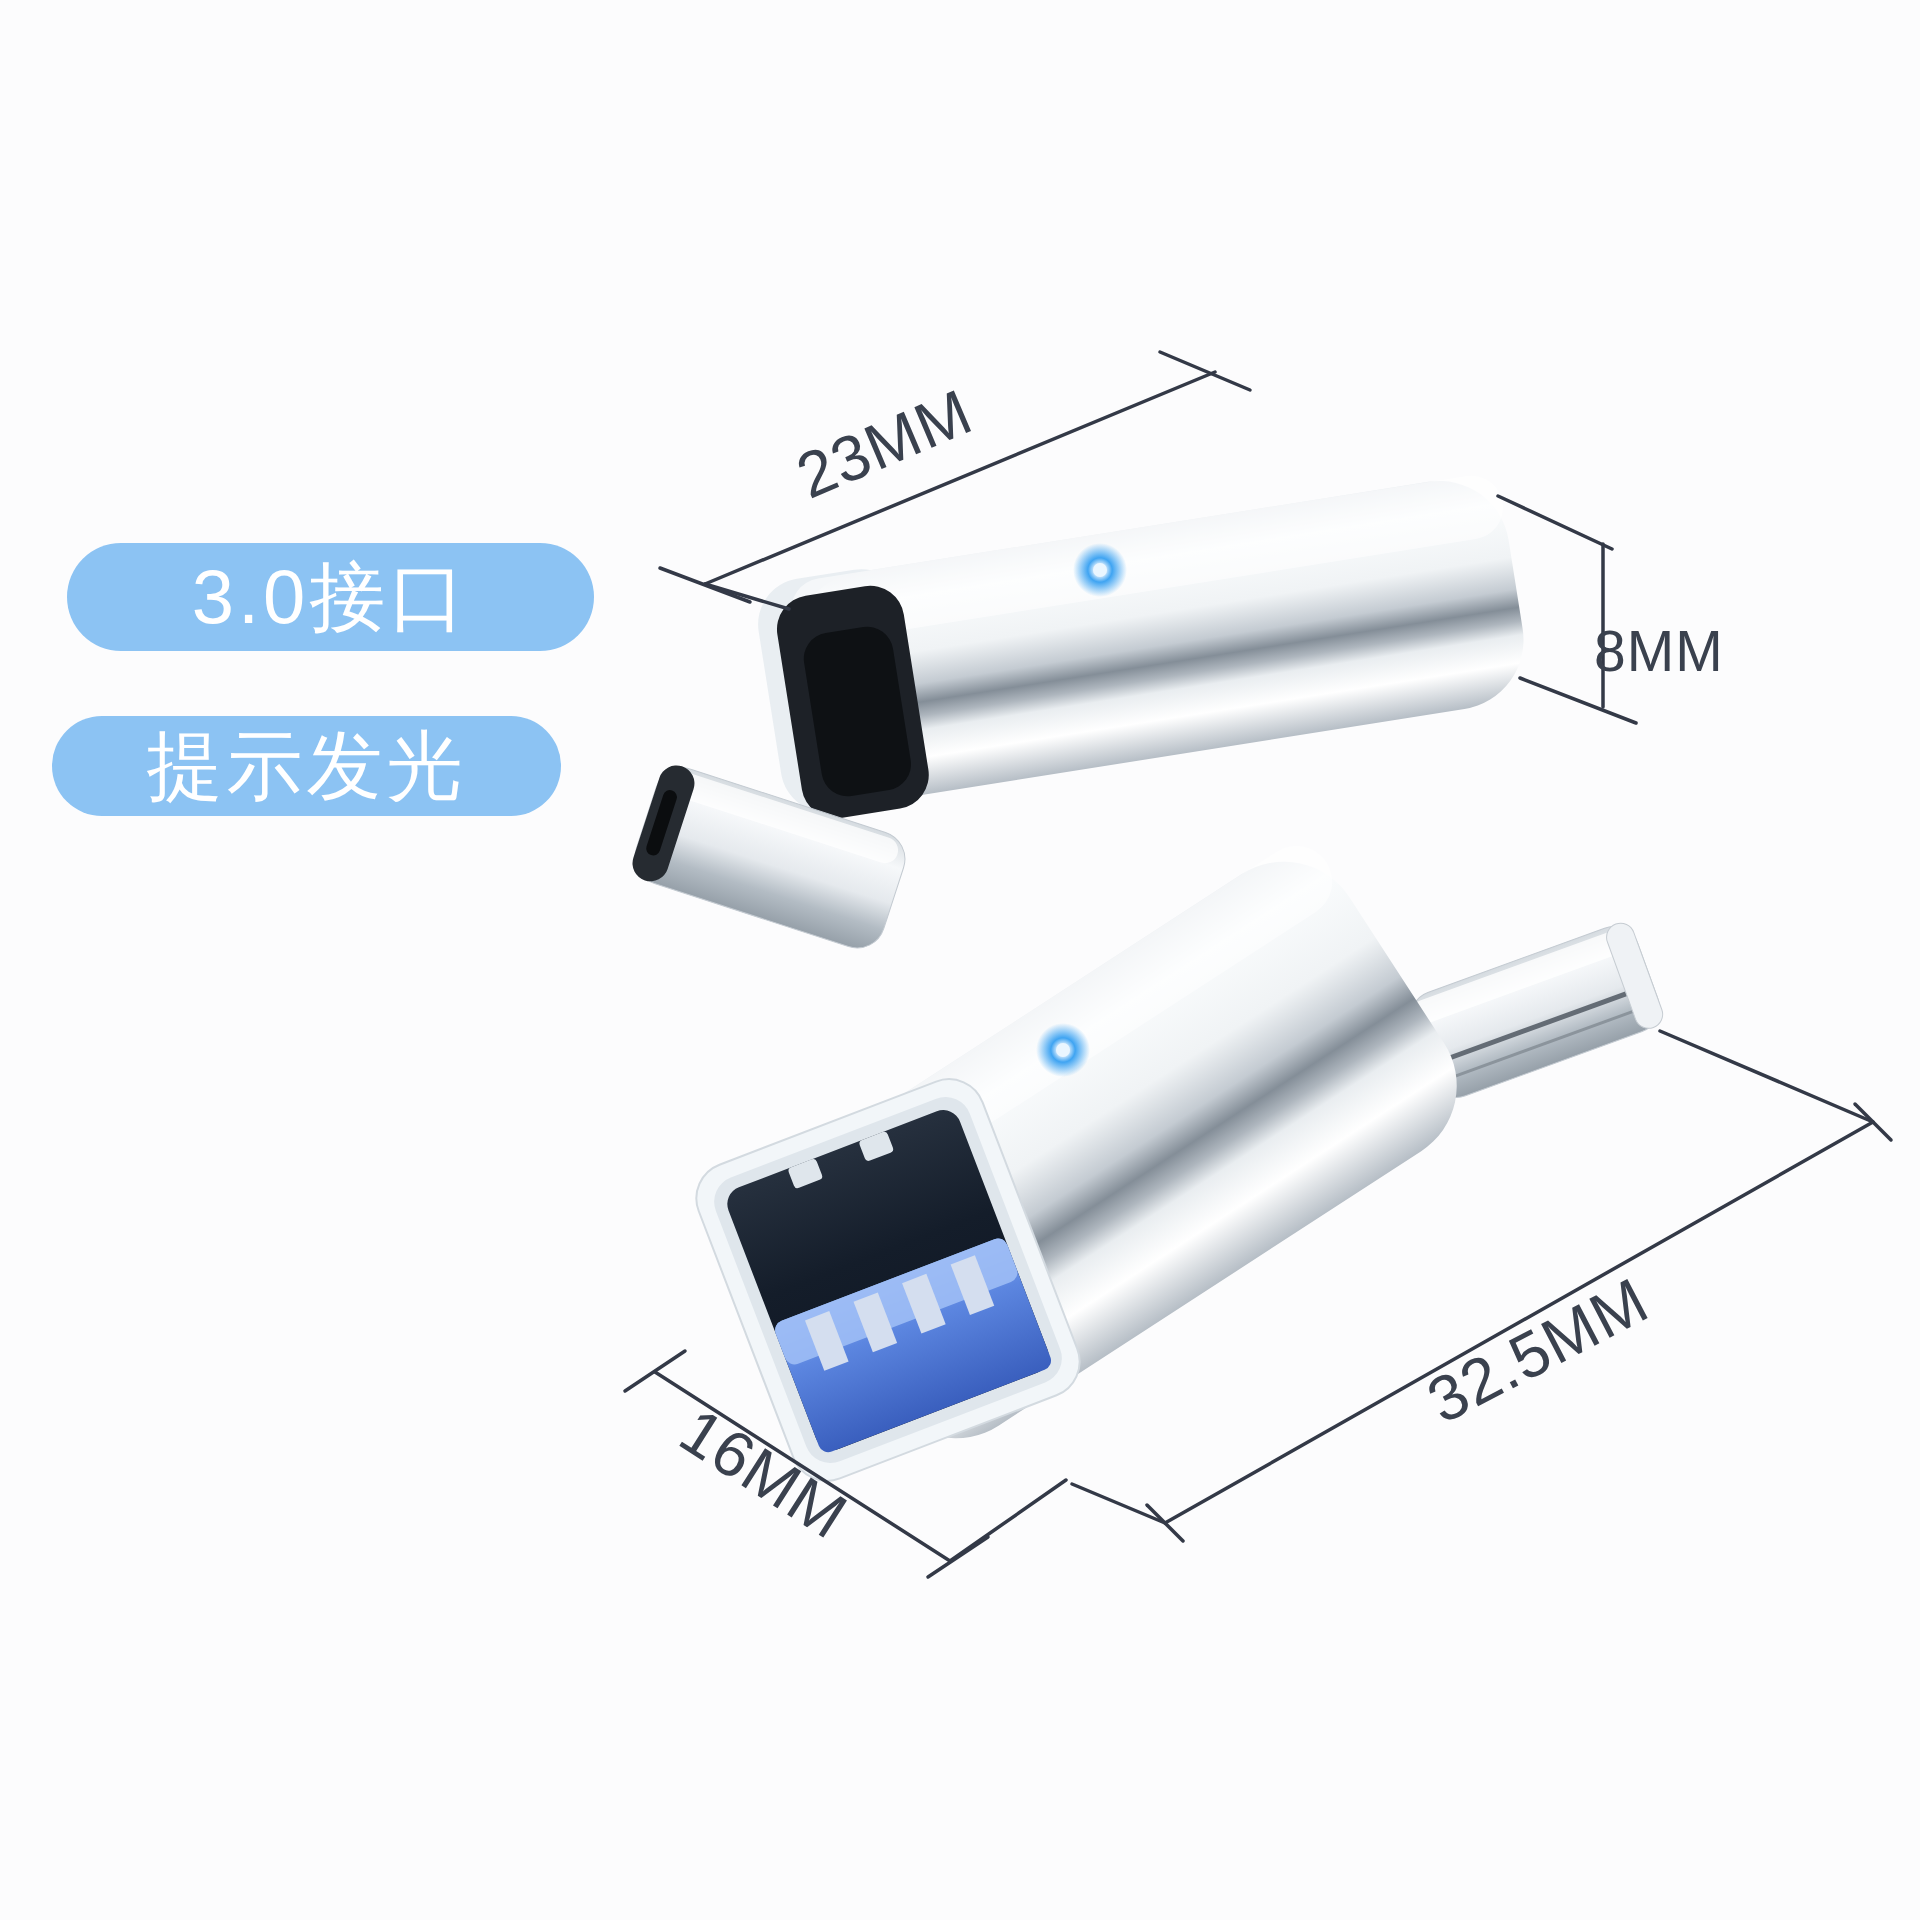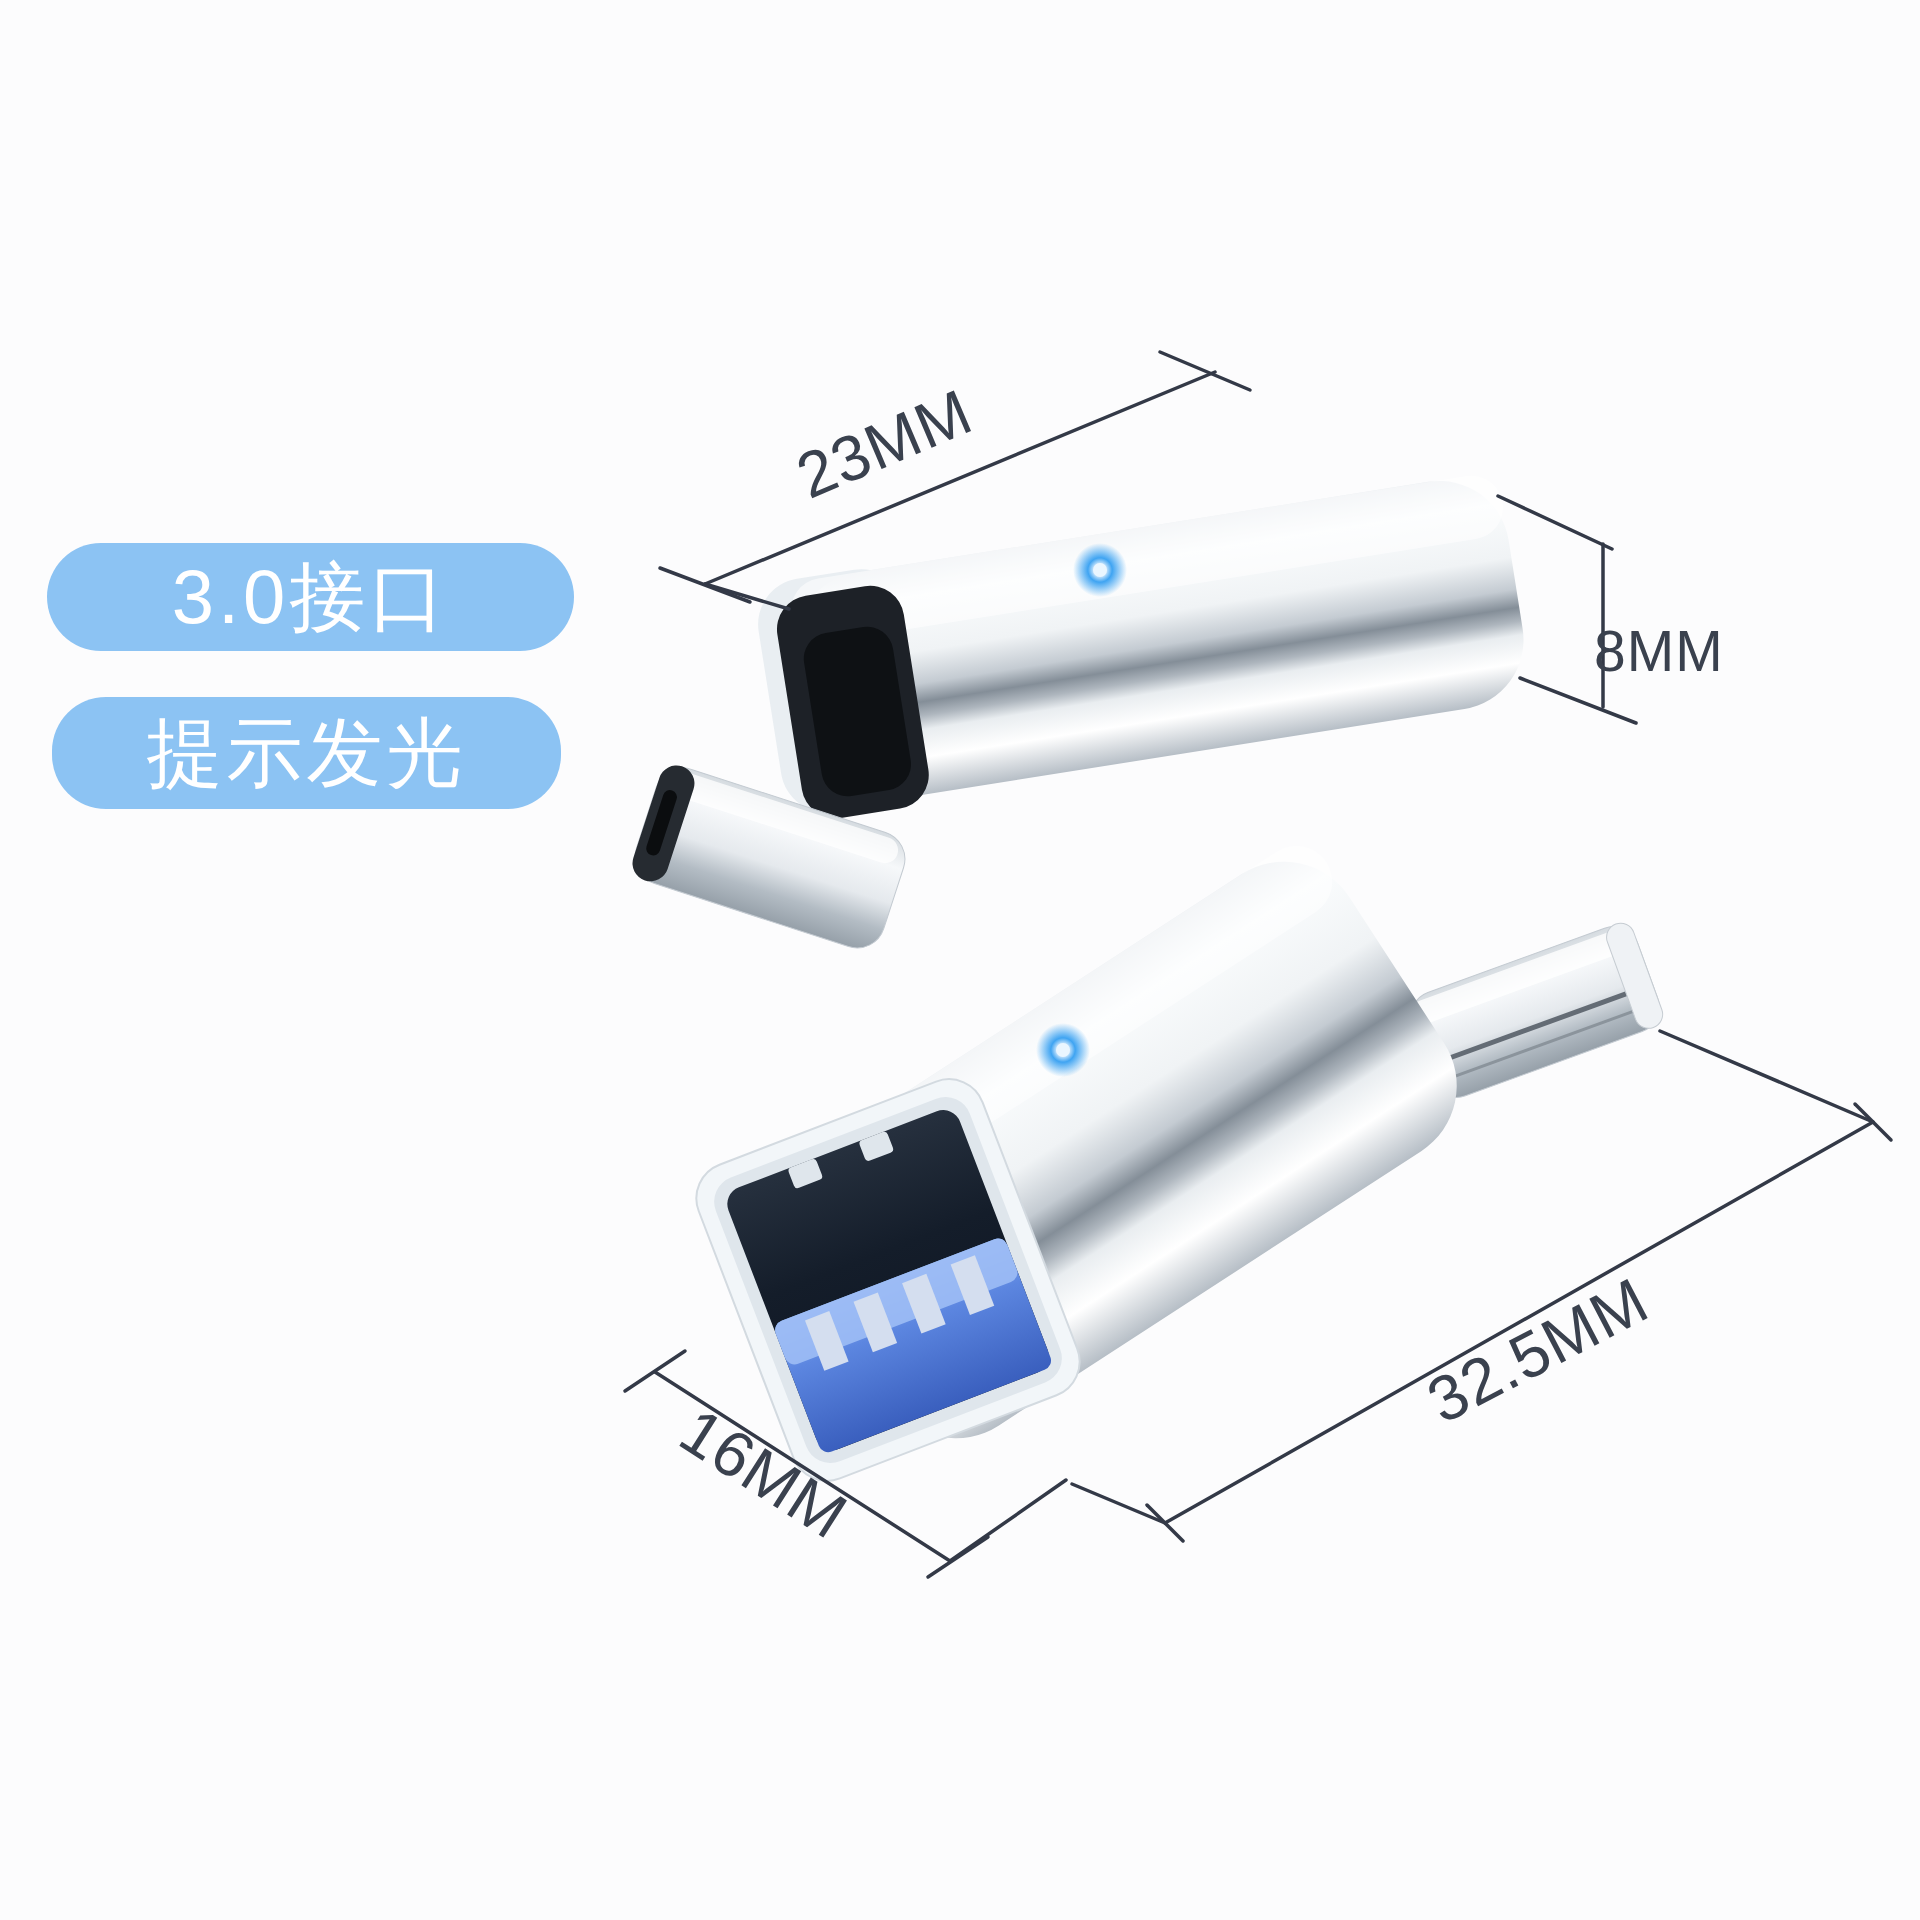--- a/index.html
+++ b/index.html
@@ -12,22 +12,22 @@
   .stage{position:absolute;inset:0;}
   .badge{
     position:absolute;
     background:#8cc3f3;
     border-radius:54px;
     color:#ffffff;
     display:flex;align-items:center;justify-content:center;
     font-size:76px;font-weight:500;letter-spacing:4px;
     line-height:1;
   }
-  .badge-1{left:47px;top:543px;width:527px;height:108px;}
-  .badge-2{left:52px;top:697px;width:509px;height:112px;}
+  .badge-1{left:67px;top:543px;width:527px;height:108px;}
+  .badge-2{left:52px;top:716px;width:509px;height:100px;}
   svg{position:absolute;left:0;top:0;}
   svg text{
     font-family:"Liberation Sans","DejaVu Sans",sans-serif;
     fill:#3a414e;letter-spacing:1px;
   }
 </style>
 </head>
 <body>
 
 <div class="stage">

